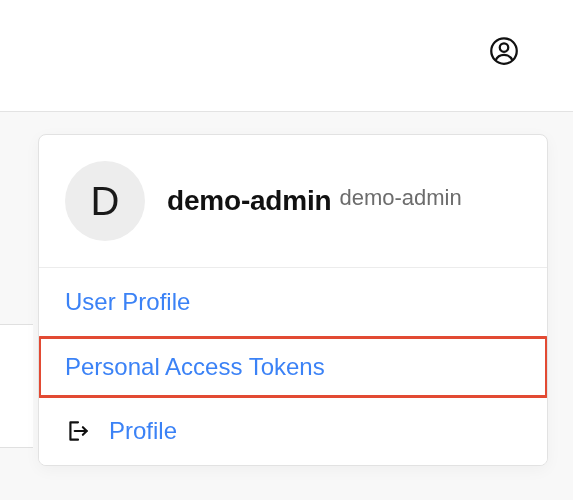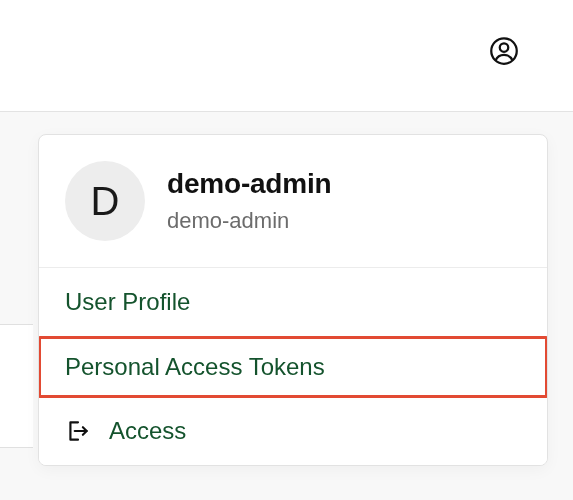--- a/index.html
+++ b/index.html
@@ -70,39 +70,39 @@
       border-radius: 50%;
       background: #ededed;
       display: flex;
       align-items: center;
       justify-content: center;
       font-size: 40px;
       font-weight: 400;
       color: #1a1a1a;
       flex-shrink: 0;
     }
-    .user-text { display: flex; flex-direction: column; gap: 8px; }
+    .user-text { display: flex; gap: 8px; }
     .user-display {
       font-size: 28px;
       font-weight: 600;
       color: #111;
       letter-spacing: -0.2px;
     }
     .user-sub {
       font-size: 22px;
       font-weight: 400;
       color: #6c6c6c;
     }
     .menu-item {
       display: flex;
       align-items: center;
       gap: 18px;
       padding: 20px 26px;
       font-size: 24px;
-      color: #14532d;
+      color: #3b82f6;
       cursor: pointer;
       border-bottom: 1px solid #f0f0f0;
       background: #fff;
     }
     .menu-item:last-child { border-bottom: none; }
     .menu-item.highlighted {
       position: relative;
       border: 3px solid #e24a33;
       border-radius: 2px;
       margin: -1px -1px;
@@ -152,15 +152,15 @@
   </div>
 
   <div class="menu-item">
     <span class="logout-icon">
       <svg viewBox="0 0 24 24" fill="none" stroke="#111" stroke-width="2" stroke-linecap="round" stroke-linejoin="round">
         <path d="M12 4 H5 V20 H12"></path>
         <path d="M9 12 H20"></path>
         <path d="M16.5 8.5 L20 12 L16.5 15.5"></path>
       </svg>
     </span>
-    <span>Access</span>
+    <span>Profile</span>
   </div>
 </div>
 
 </body></html>

